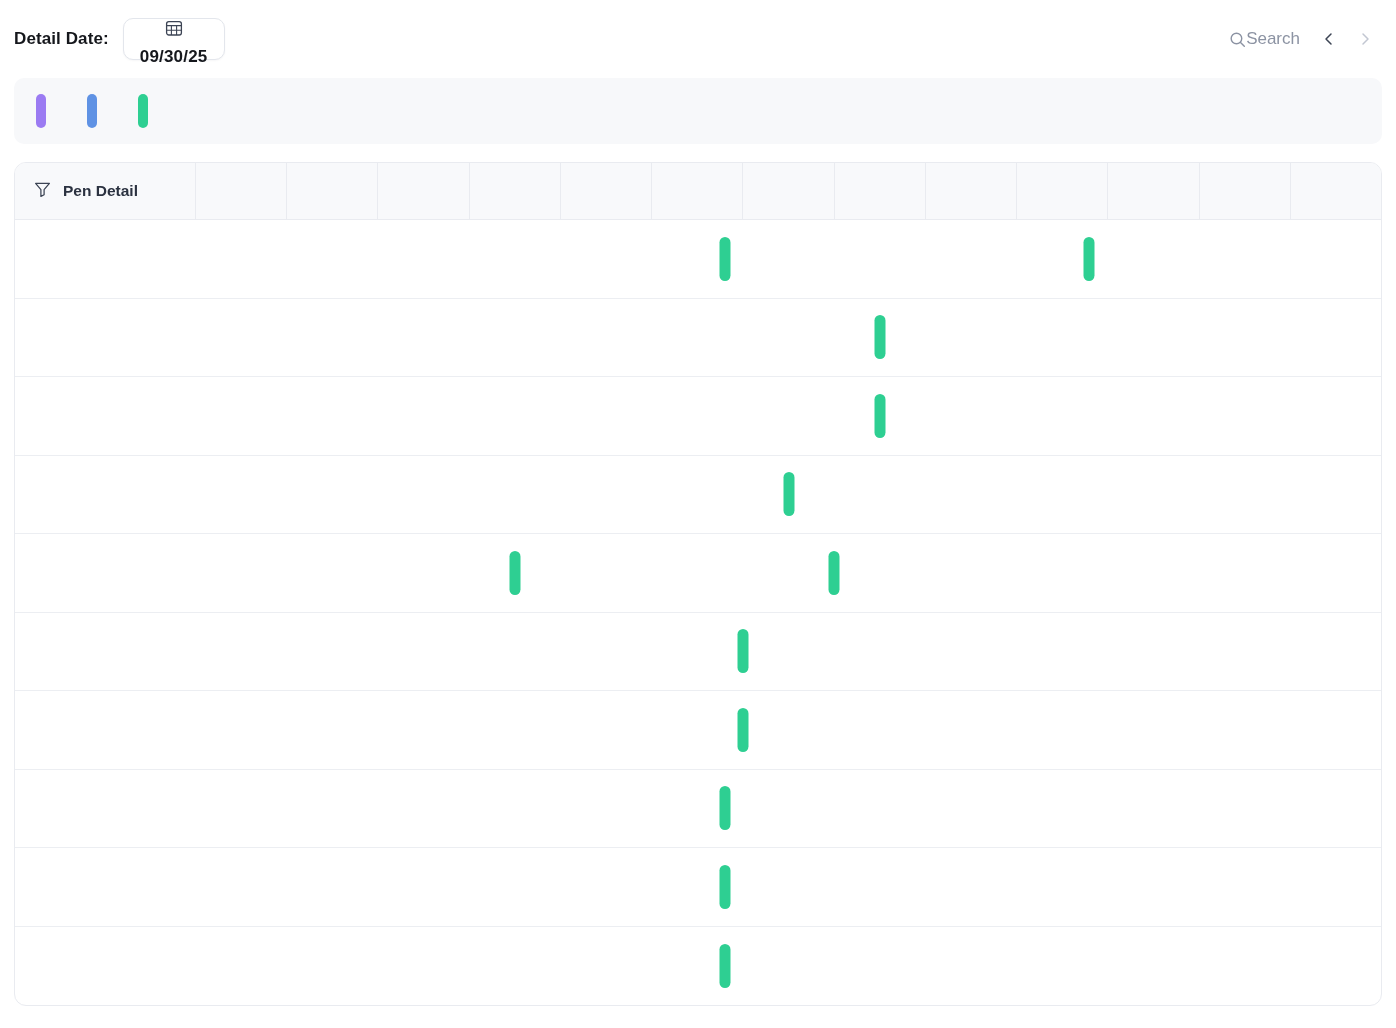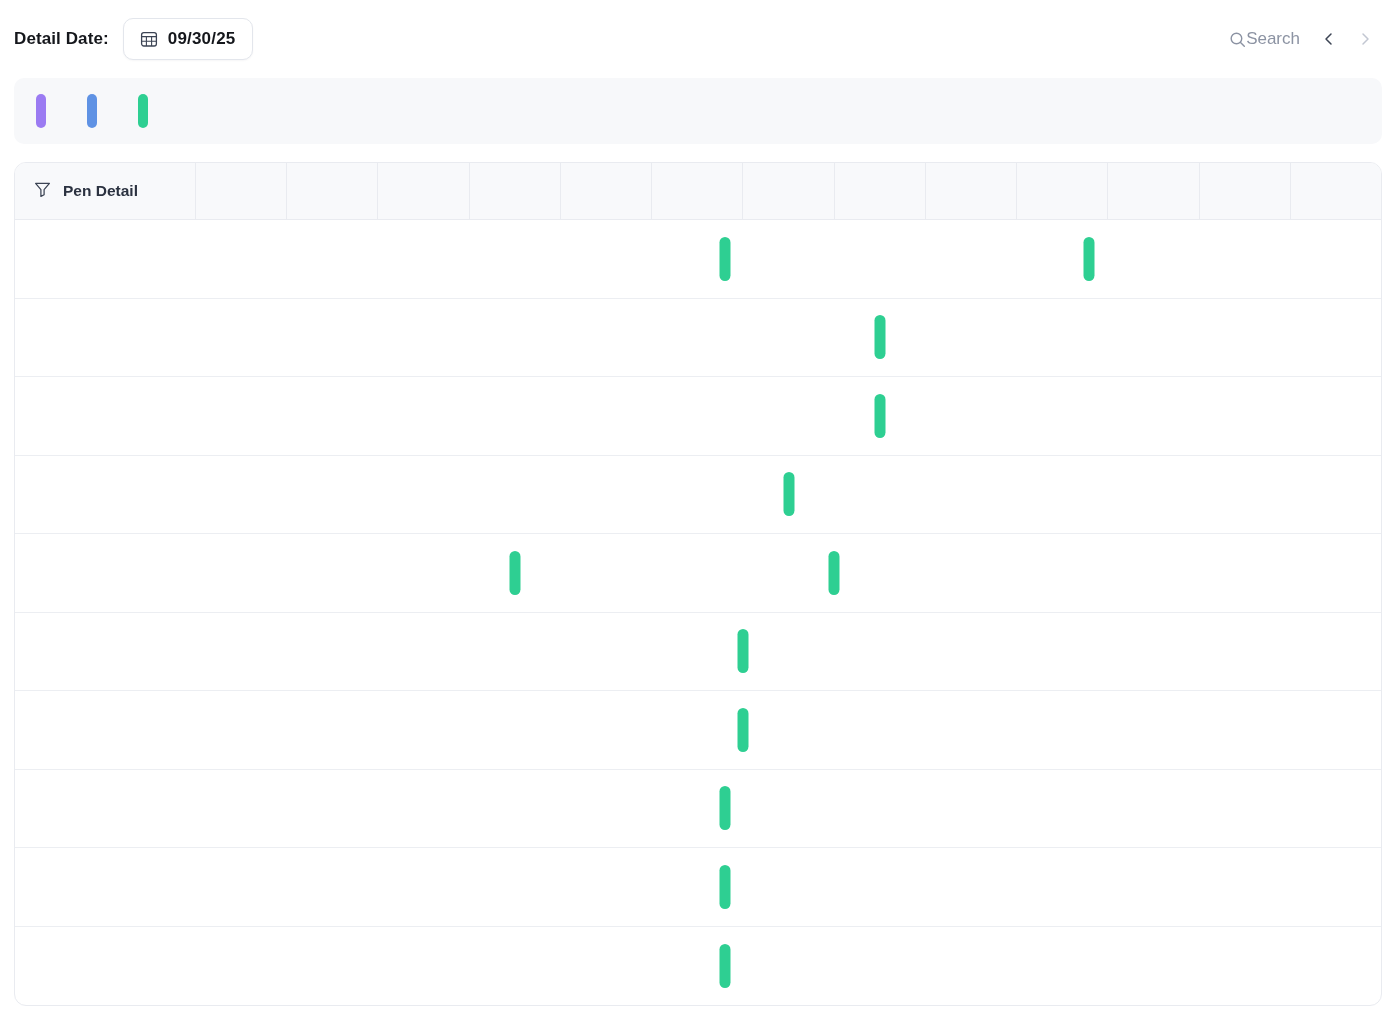--- a/index.html
+++ b/index.html
@@ -22,20 +22,21 @@
     letter-spacing: .1px;
   }
   .date-box {
     margin-left: 14px;
     display: flex; align-items: center; gap: 10px;
     height: 42px; padding: 0 16px;
     border: 1px solid #e3e6ec; border-radius: 10px;
     background: #fff;
     box-shadow: 0 1px 2px rgba(16,24,40,.04);
     cursor: pointer;
+    flex-direction: column;
   }
   .date-box .cal { width: 18px; height: 18px; display:block; }
   .date-value { font-size: 17px; font-weight: bold; color: #15171c; letter-spacing: .2px; }
 
   .topbar-right { margin-left: auto; display: flex; align-items: center; gap: 6px; }
   .search-btn {
     display: flex; align-items: center; gap: 0;
     padding: 6px 8px; border-radius: 8px; cursor: pointer;
     background: transparent; border: none;
   }

